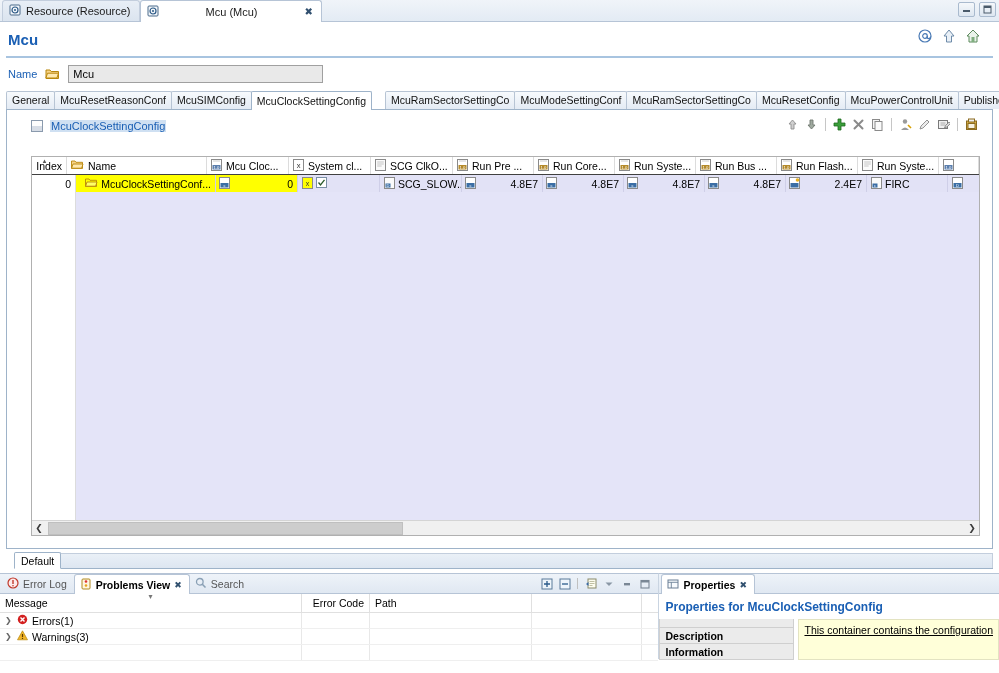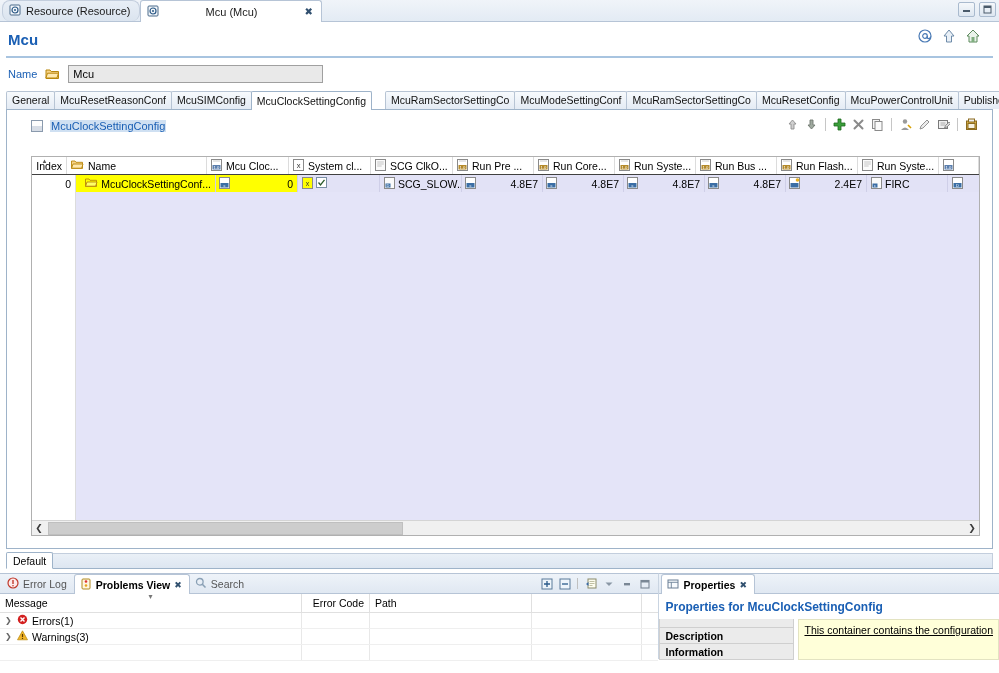--- a/index.html
+++ b/index.html
@@ -35,21 +35,20 @@
     border: 1px solid transparent;
     border-bottom: none;
     cursor: pointer;
     white-space: nowrap;
   }
   .etab.inactive {
     background: linear-gradient(to bottom,#e8eef6,#dbe4ef);
     border-color: #c3cedd;
     border-top-left-radius: 3px;
     border-top-right-radius: 3px;
-    border-radius: 8px;
   }
   .etab.active {
     background: #ffffff;
     border-color: #b6c4d6;
     border-top-left-radius: 3px;
     border-top-right-radius: 3px;
     position: relative;
     z-index: 3;
     margin-bottom: -1px;
     height: 22px;
@@ -297,21 +296,21 @@
     position: absolute;
     left: 2px; top: 1px;
     width: 355px; height: 13px;
     background: #cdcdcd;
     border: 1px solid #bfbfbf;
     cursor: pointer;
   }
 
   
   .default-bar {
-    margin: 3px 6px 0 6px;
+    margin: 3px 6px 0 14px;
     height: 17px;
     display: flex; align-items: flex-end;
     border-bottom: 1px solid #9eb3c9;
   }
   .default-tab {
     height: 17px;
     line-height: 16px;
     padding: 0 6px;
     font-size: 10.5px;
     background: #ffffff;

